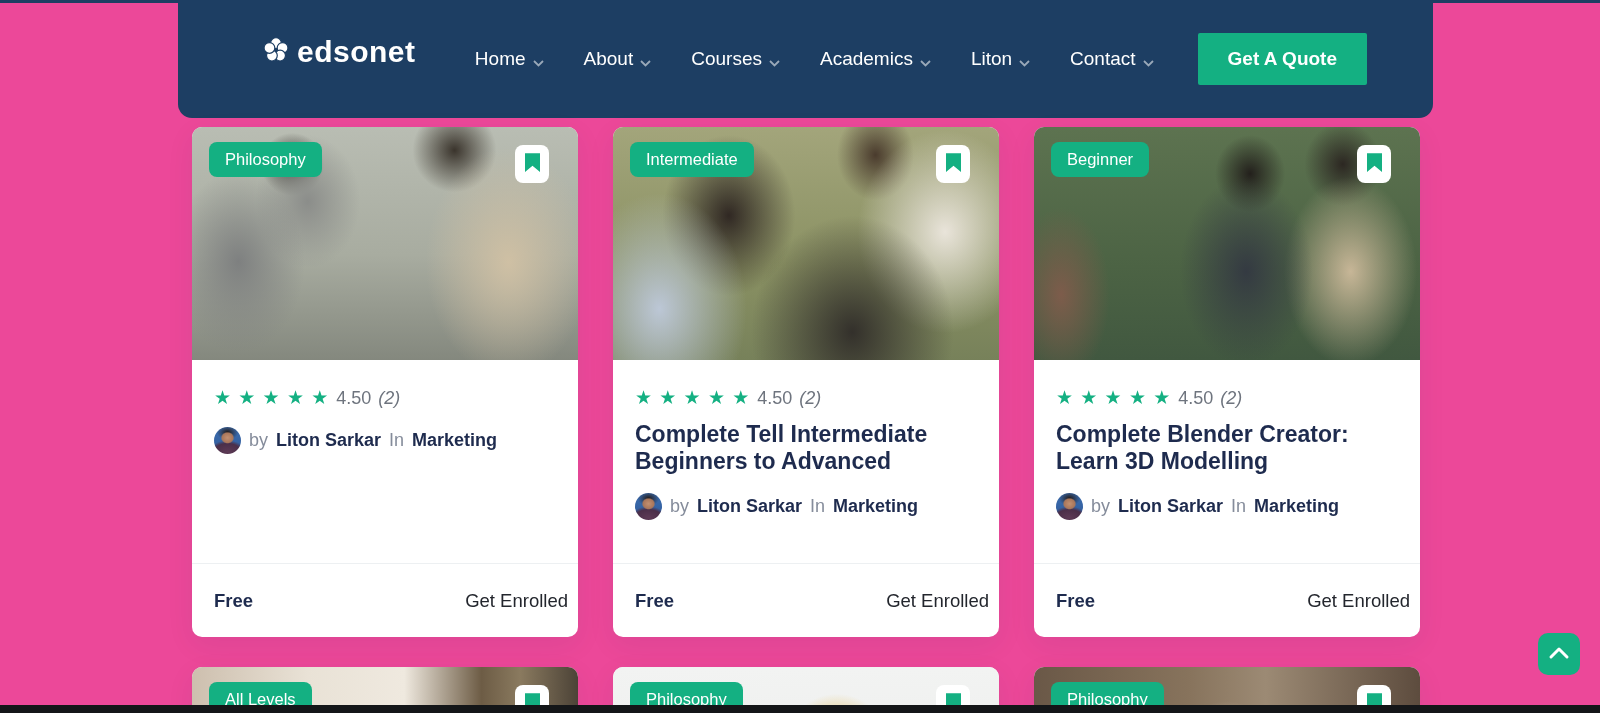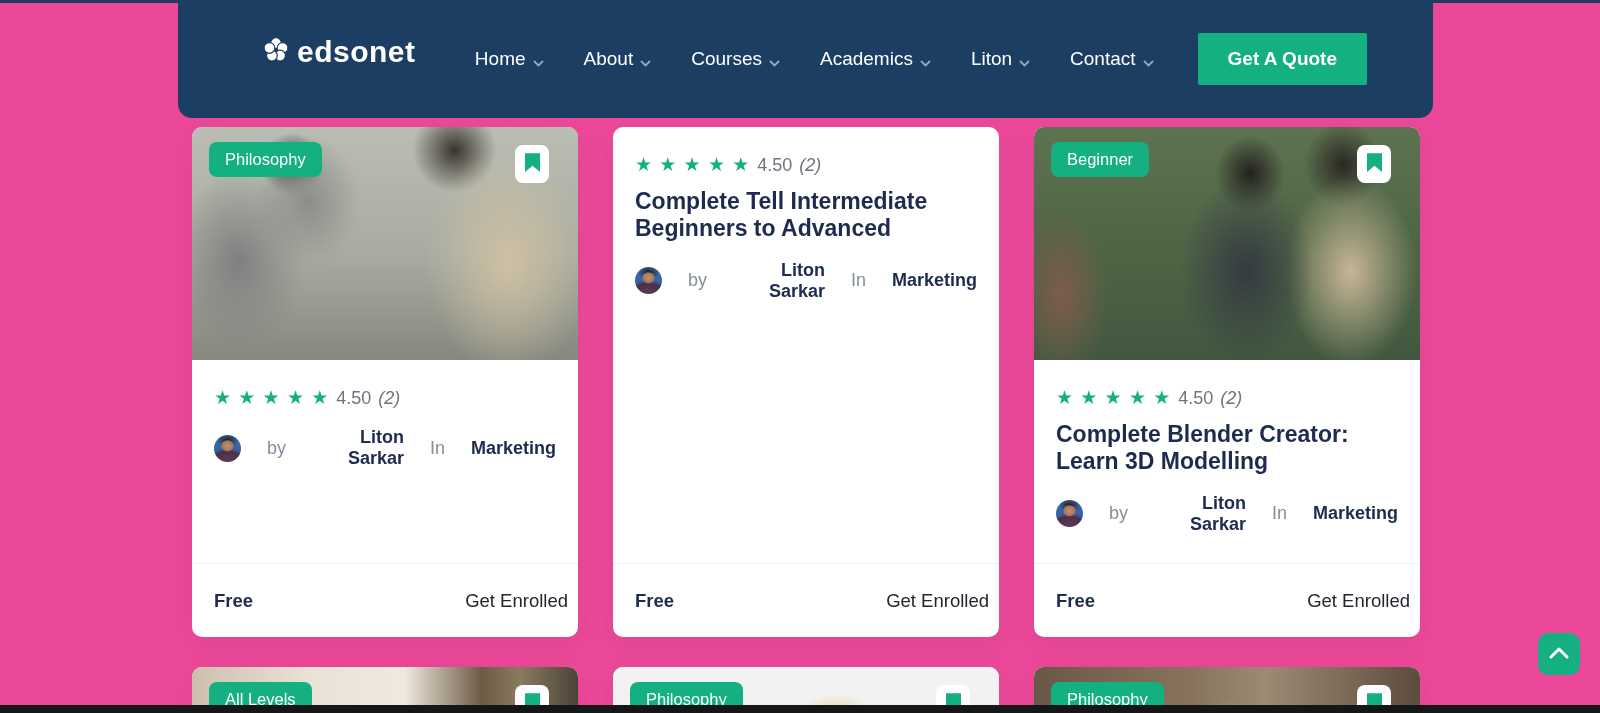--- a/index.html
+++ b/index.html
@@ -37,21 +37,21 @@
          font-size:16.5px;font-weight:500;padding:8px 16px;border-radius:8px;cursor:pointer;}
   .bookmark-btn{position:absolute;right:29px;top:18px;width:34px;height:38px;background:#ffffff;
                 border-radius:8px;display:flex;align-items:center;justify-content:center;cursor:pointer;border:none;}
 
   .card-body{padding:26px 22px 0 22px;}
   .rating-row{display:flex;align-items:baseline;gap:7px;}
   .stars{color:#14b082;font-size:19px;letter-spacing:1px;}
   .rating-val{color:#6e747e;font-size:18px;}
   .rating-count{color:#6e747e;font-size:18px;font-style:italic;}
   .course-title{margin-top:12px;color:#1e2b4e;font-size:23px;font-weight:700;line-height:1.17;cursor:pointer;}
-  .author-row{margin-top:18px;display:flex;align-items:center;gap:26px;font-size:18px;color:#858c9b;text-align:right;}
+  .author-row{margin-top:18px;display:flex;align-items:center;gap:8px;font-size:18px;color:#858c9b;}
   .avatar{width:27px;height:27px;border-radius:50%;flex:0 0 27px;
     background:
       radial-gradient(9px 8px at 50% 40%, #c29071 0%, #a9765a 60%, rgba(0,0,0,0) 75%),
       radial-gradient(15px 10px at 50% 20%, #231a16 0%, rgba(0,0,0,0) 72%),
       radial-gradient(22px 14px at 50% 92%, #5d3a55 0%, #4b2f49 60%, rgba(0,0,0,0) 82%),
       linear-gradient(180deg,#3c6db0 0%,#2f5a98 100%);}
   .author-name,.author-cat{color:#1e2b4e;font-weight:700;cursor:pointer;}
 
   .card-footer{position:absolute;left:0;bottom:0;width:100%;height:74px;border-top:1px solid #edf0f2;
                display:flex;align-items:center;justify-content:space-between;
@@ -191,20 +191,28 @@
         <span class="author-cat">Marketing</span>
       </div>
     </div>
     <div class="card-footer">
       <span class="price">Free</span>
       <span class="enroll">Get Enrolled</span>
     </div>
   </article>
 
   <article class="card c2">
+    <div class="card-image img-2">
+      <span class="badge">Intermediate</span>
+      <button class="bookmark-btn">
+        <span><svg width="15" height="19" viewBox="0 0 16 20">
+              <path d="M0 0 H16 V20 L8 13.5 L0 20 Z" fill="#14b082"></path>
+            </svg></span>
+      </button>
+    </div>
     <div class="card-body">
       <div class="rating-row">
         <span class="stars">★ ★ ★ ★ ★</span>
         <span class="rating-val">4.50</span>
         <span class="rating-count">(2)</span>
       </div>
       <div class="course-title">Complete Tell Intermediate Beginners to Advanced</div>
       <div class="author-row">
         <span class="avatar"></span>
         <span>by</span>

